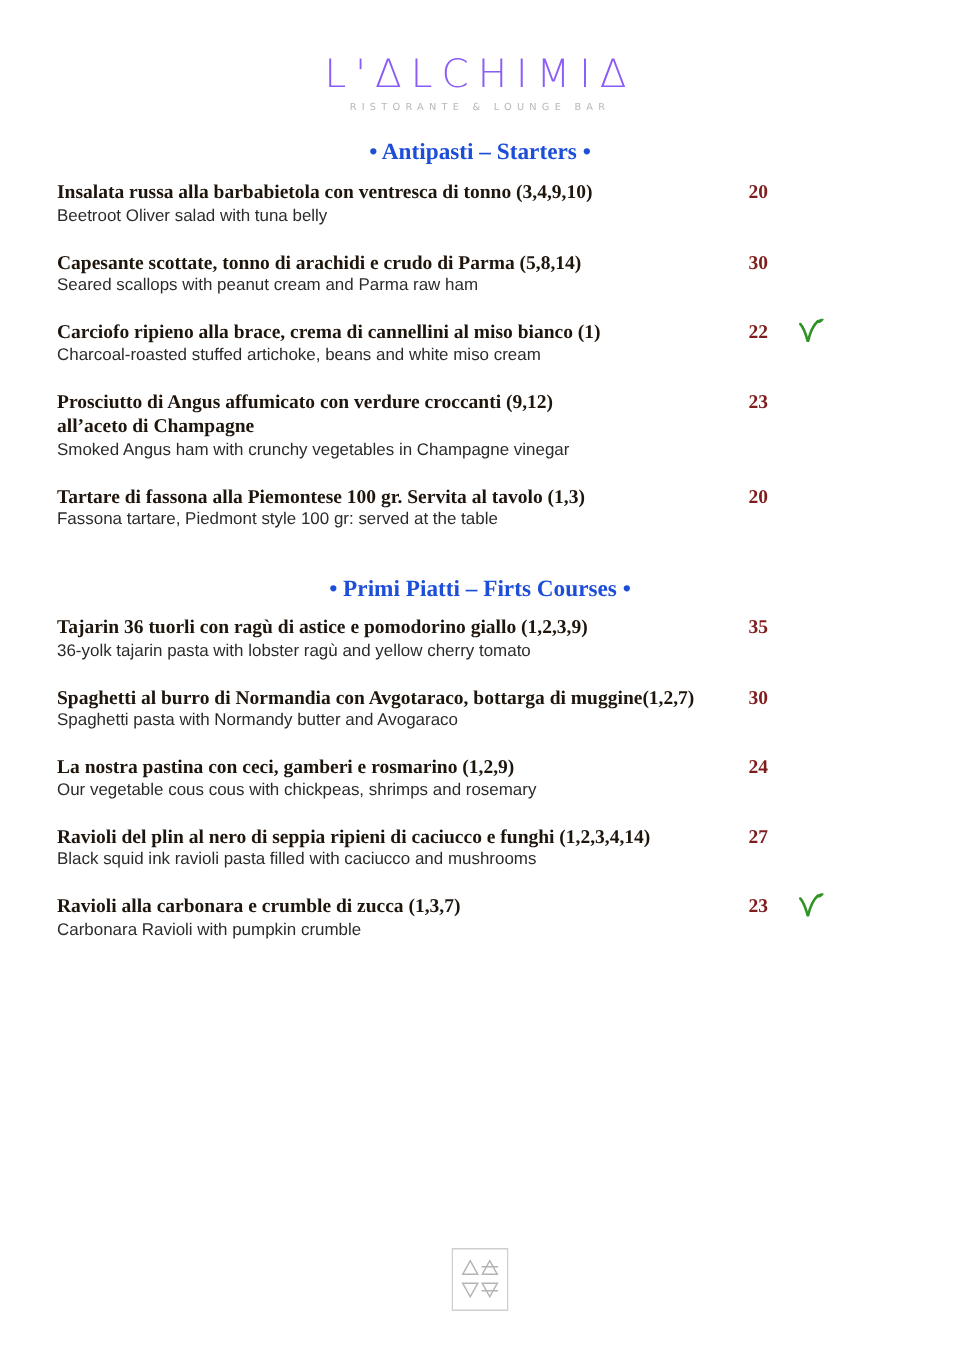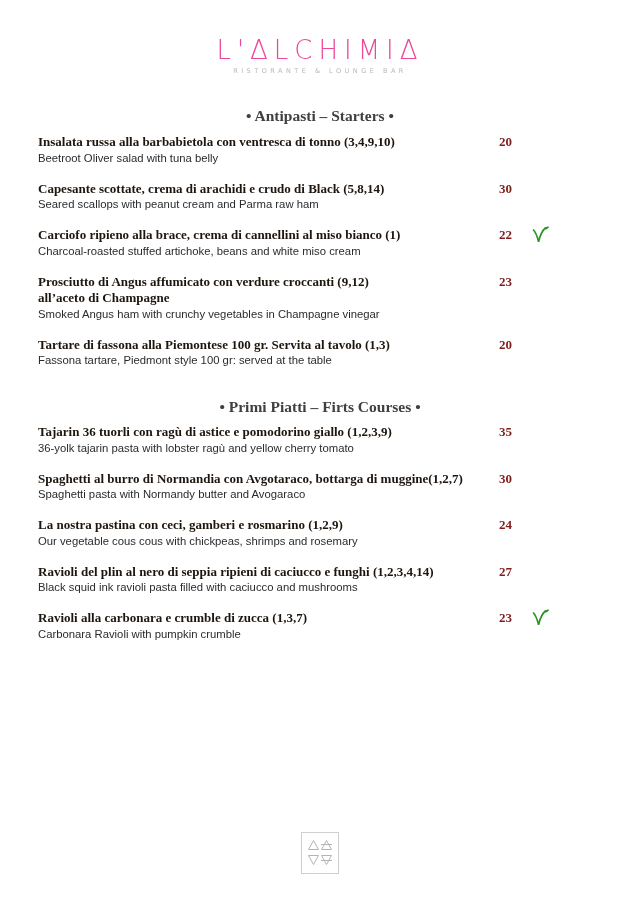--- a/index.html
+++ b/index.html
@@ -12,39 +12,39 @@
     font-family: "Liberation Serif", serif;
     color: #1e150d;
   }
   
   .logo { text-align: center; padding-top: 36px; }
   .logo-title {
     font-family: "DejaVu Sans", sans-serif;
     font-size: 26px;
     font-weight: 300;
     letter-spacing: 6px;
-    color: #ec4899;
+    color: #8b5cf6;
     line-height: 28px;
   }
   .logo-sub {
     font-family: "DejaVu Sans", sans-serif;
     font-size: 6.5px;
     letter-spacing: 3.5px;
     color: #b8b8b8;
     margin-top: 3px;
     line-height: 9px;
   }
   
   .section-header {
     text-align: center;
     font-weight: bold;
     font-size: 15.5px;
     line-height: 18px;
-    margin: 31px 0 9px 0;
-    color: #404040;
+    margin: 17px 0 9px 0;
+    color: #1d4ed8;
   }
   .section-header.second { margin-top: 30px; margin-bottom: 8px; }
   
   .items { }
   .item {
     display: flex;
     margin: 0 0 15px 38px;
     width: 474px;
     position: relative;
   }
@@ -105,21 +105,21 @@
     <div class="item">
       <div class="item-main">
         <div class="item-title">Insalata russa alla barbabietola con ventresca di tonno (3,4,9,10)</div>
         <div class="item-desc">Beetroot Oliver salad with tuna belly</div>
       </div>
       <div class="item-price">20</div>
     </div>
 
     <div class="item">
       <div class="item-main">
-        <div class="item-title">Capesante scottate, crema di arachidi e crudo di Black (5,8,14)</div>
+        <div class="item-title">Capesante scottate, tonno di arachidi e crudo di Parma (5,8,14)</div>
         <div class="item-desc">Seared scallops with peanut cream and Parma raw ham</div>
       </div>
       <div class="item-price">30</div>
     </div>
 
     <div class="item">
       <div class="item-main">
         <div class="item-title">Carciofo ripieno alla brace, crema di cannellini al miso bianco (1)</div>
         <div class="item-desc">Charcoal-roasted stuffed artichoke, beans and white miso cream</div>
       </div>

